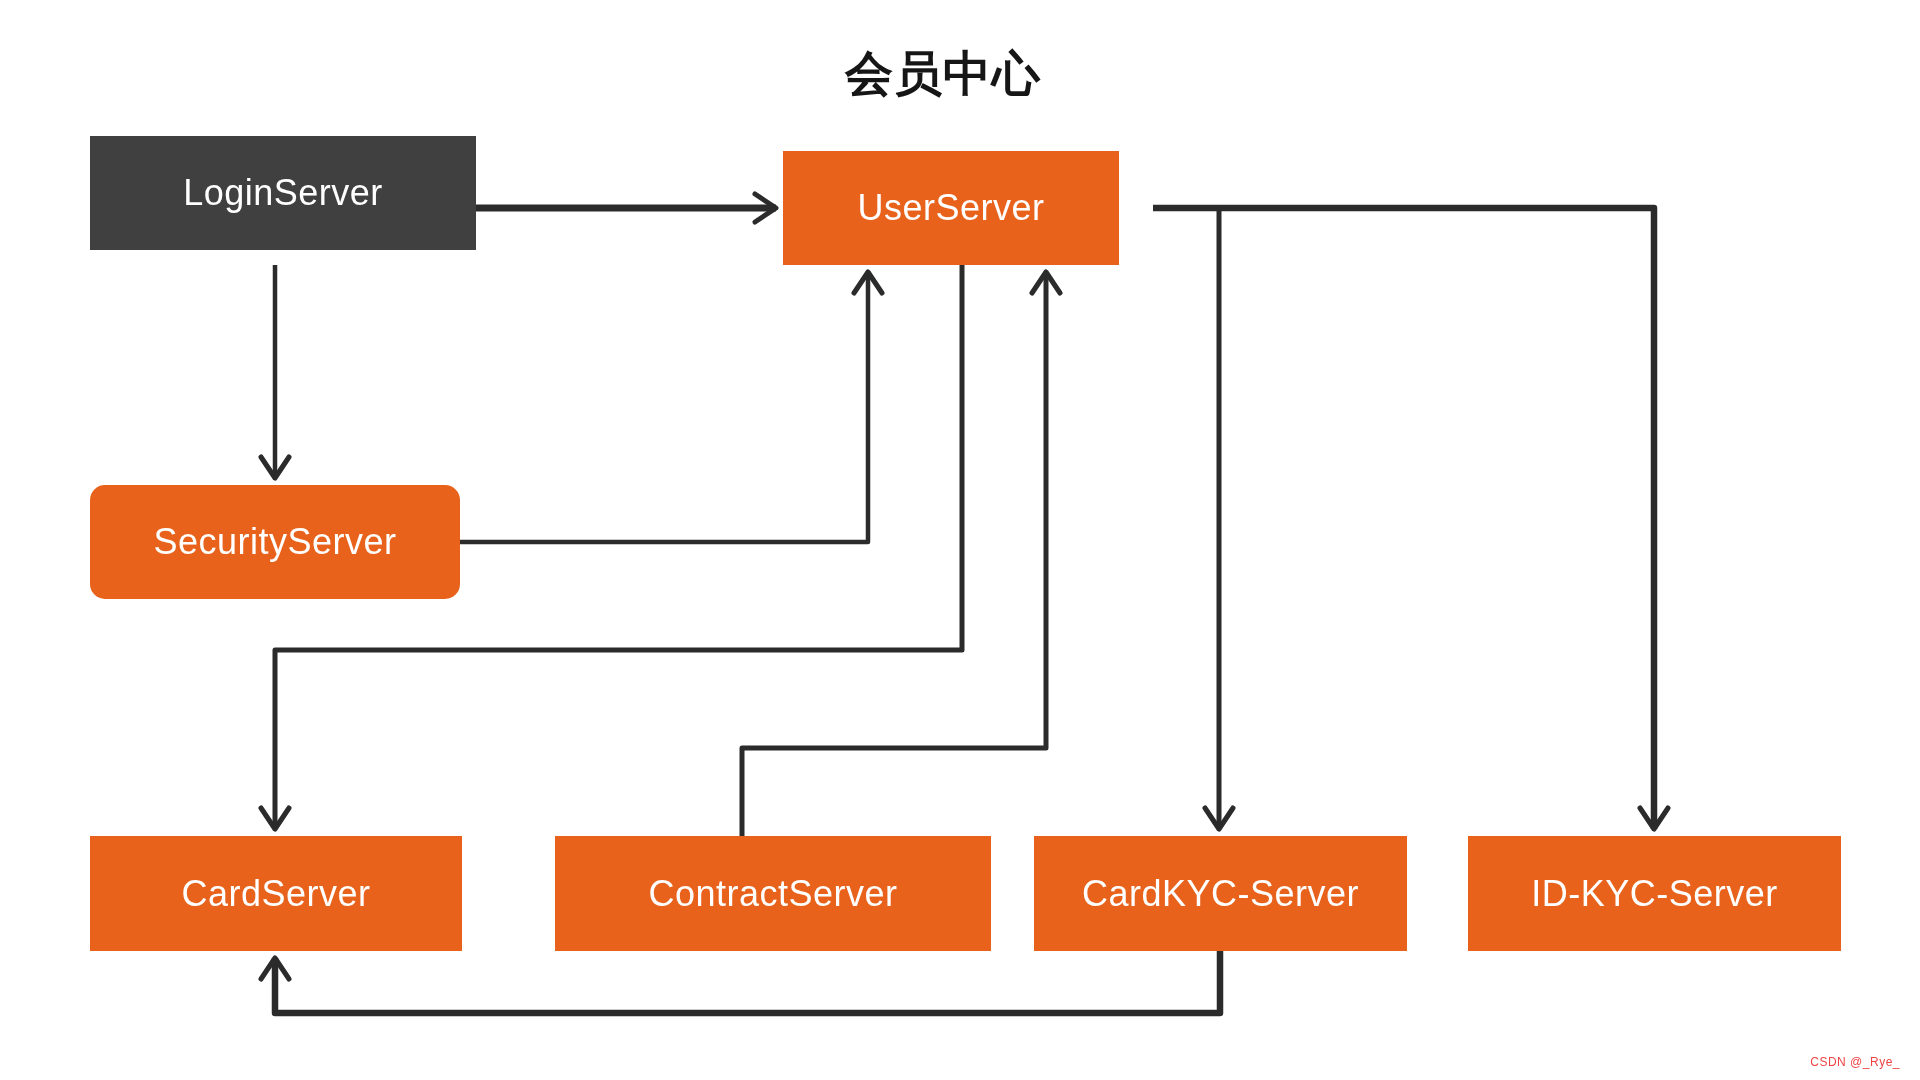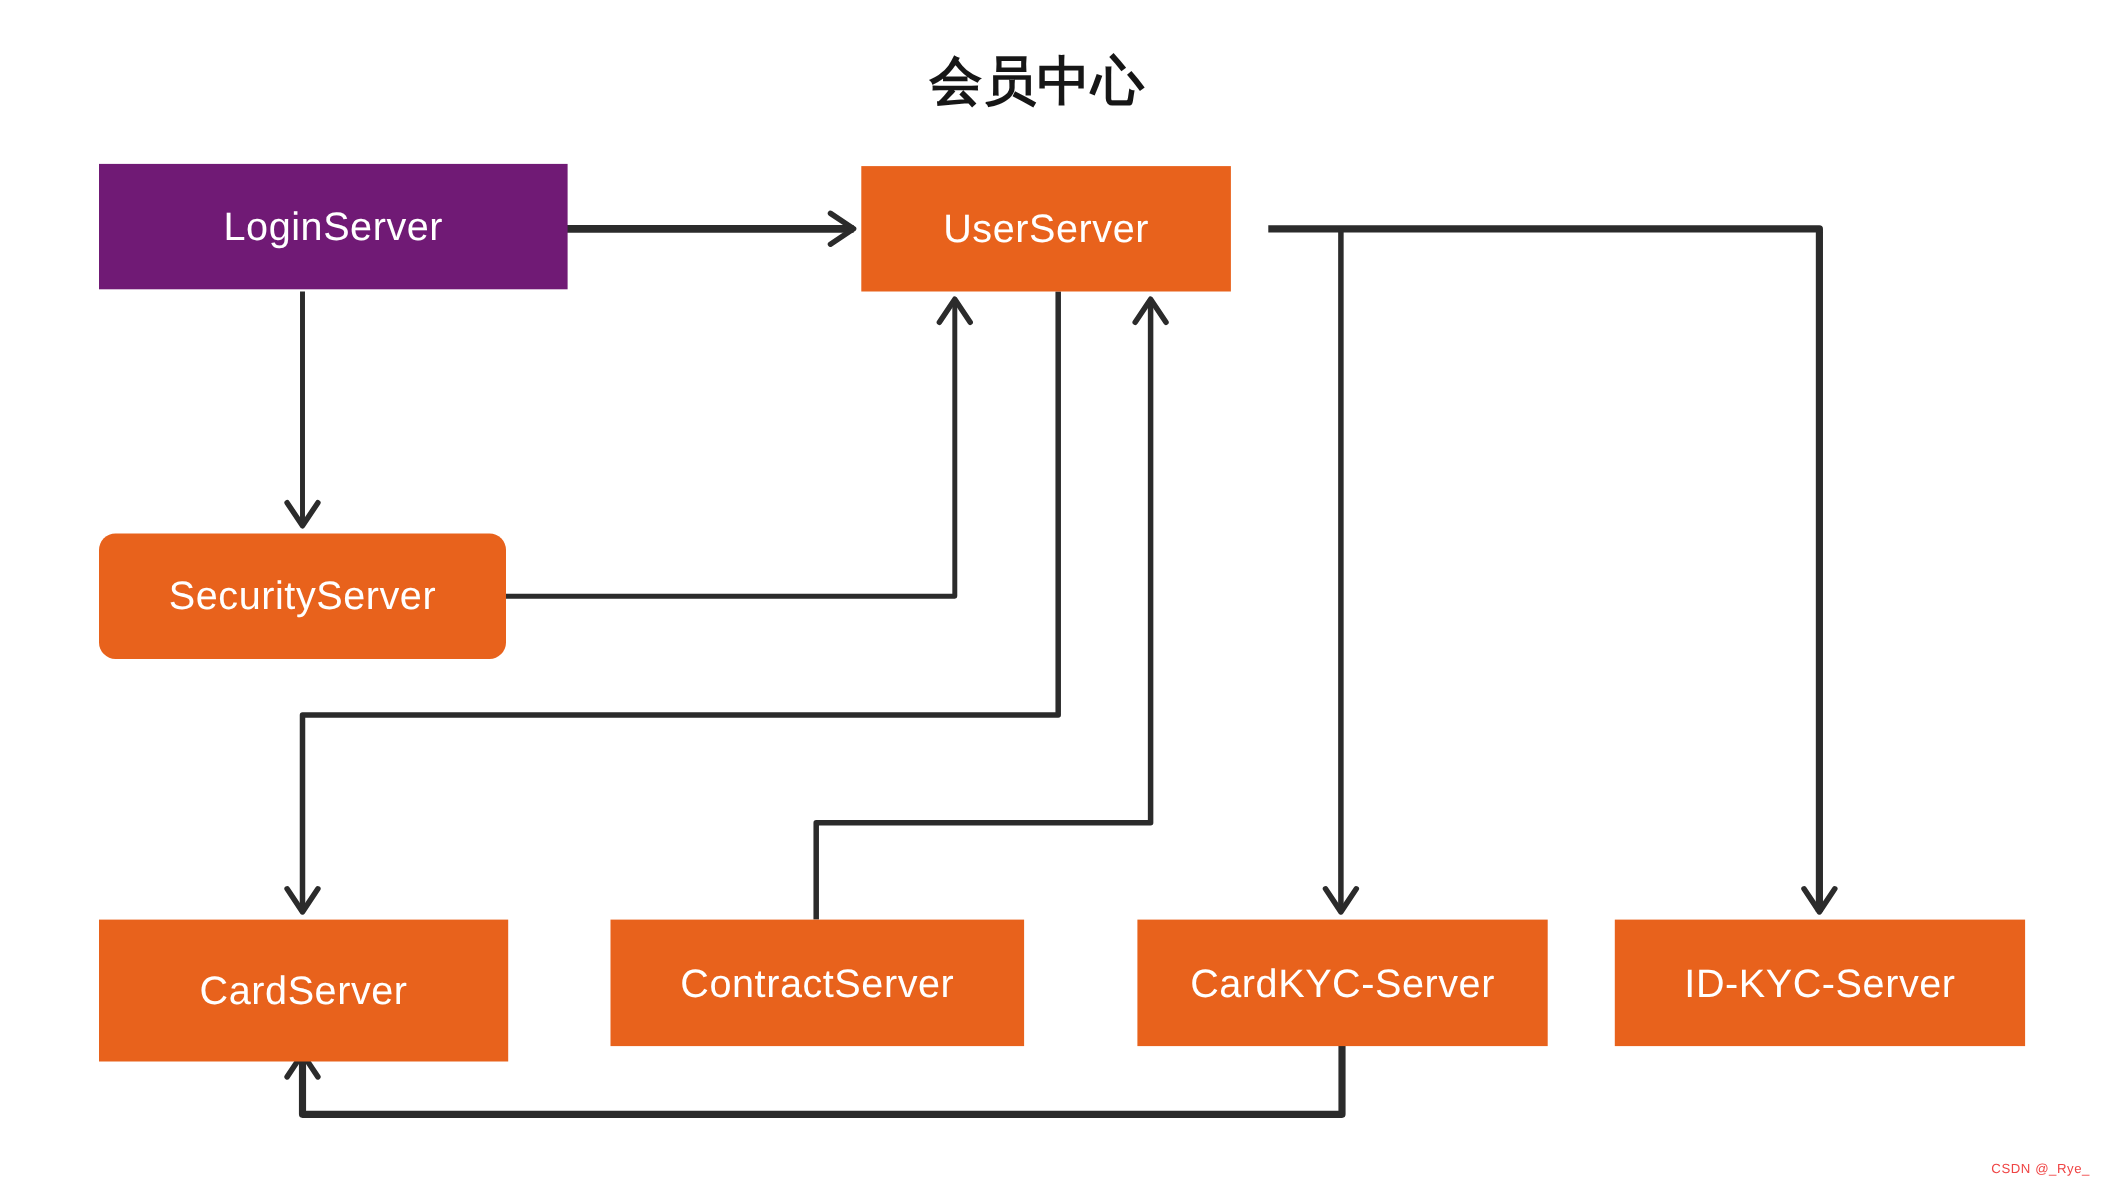--- a/index.html
+++ b/index.html
@@ -85,23 +85,23 @@
         <polyline class="edge" points="460,542 868,542 868,272" stroke="#2b2b2b" stroke-width="4.5" marker-end="url(#arrowhead)"></polyline>
         <polyline class="edge" points="962,265 962,650 275,650 275,829" stroke="#2b2b2b" stroke-width="5" marker-end="url(#arrowhead)"></polyline>
         <polyline class="edge" points="742,836 742,748 1046,748 1046,272" stroke="#2b2b2b" stroke-width="5" marker-end="url(#arrowhead)"></polyline>
         <polyline class="edge" points="1153,208 1654,208 1654,829" stroke="#2b2b2b" stroke-width="6.5" marker-end="url(#arrowhead)"></polyline>
         <polyline class="edge" points="1219,208 1219,829" stroke="#2b2b2b" stroke-width="5" marker-end="url(#arrowhead)"></polyline>
         <polyline class="edge" points="1220,951 1220,1013 275,1013 275,958" stroke="#2b2b2b" stroke-width="6.5" marker-end="url(#arrowhead)"></polyline>
       </g>
   </svg>
 
   <div id="node-layer">
-      <div class="node" style="left: 90px; top: 149px; width: 426px; height: 114px; background: #701a75; color: rgb(255, 255, 255);">LoginServer</div>
+      <div class="node" style="left: 90px; top: 136px; width: 386px; height: 114px; background: #404040; color: rgb(255, 255, 255);">LoginServer</div>
       <div class="node" style="left: 783px; top: 151px; width: 336px; height: 114px; background: rgb(232, 98, 28); color: rgb(255, 255, 255);">UserServer</div>
       <div class="node" style="left: 90px; top: 485px; width: 370px; height: 114px; background: rgb(232, 98, 28); color: rgb(255, 255, 255); border-radius: 15px;">SecurityServer</div>
-      <div class="node" style="left: 90px; top: 836px; width: 372px; height: 129px; background: rgb(232, 98, 28); color: rgb(255, 255, 255);">CardServer</div>
-      <div class="node" style="left: 555px; top: 836px; width: 376px; height: 115px; background: rgb(232, 98, 28); color: rgb(255, 255, 255);">ContractServer</div>
+      <div class="node" style="left: 90px; top: 836px; width: 372px; height: 115px; background: rgb(232, 98, 28); color: rgb(255, 255, 255);">CardServer</div>
+      <div class="node" style="left: 555px; top: 836px; width: 436px; height: 115px; background: rgb(232, 98, 28); color: rgb(255, 255, 255);">ContractServer</div>
       <div class="node" style="left: 1034px; top: 836px; width: 373px; height: 115px; background: rgb(232, 98, 28); color: rgb(255, 255, 255);">CardKYC-Server</div>
       <div class="node" style="left: 1468px; top: 836px; width: 373px; height: 115px; background: rgb(232, 98, 28); color: rgb(255, 255, 255);">ID-KYC-Server</div>
     </div>
 
   <div class="watermark" style="color: #ef4444;">CSDN @_Rye_</div>
 </div>
 
 </body></html>

